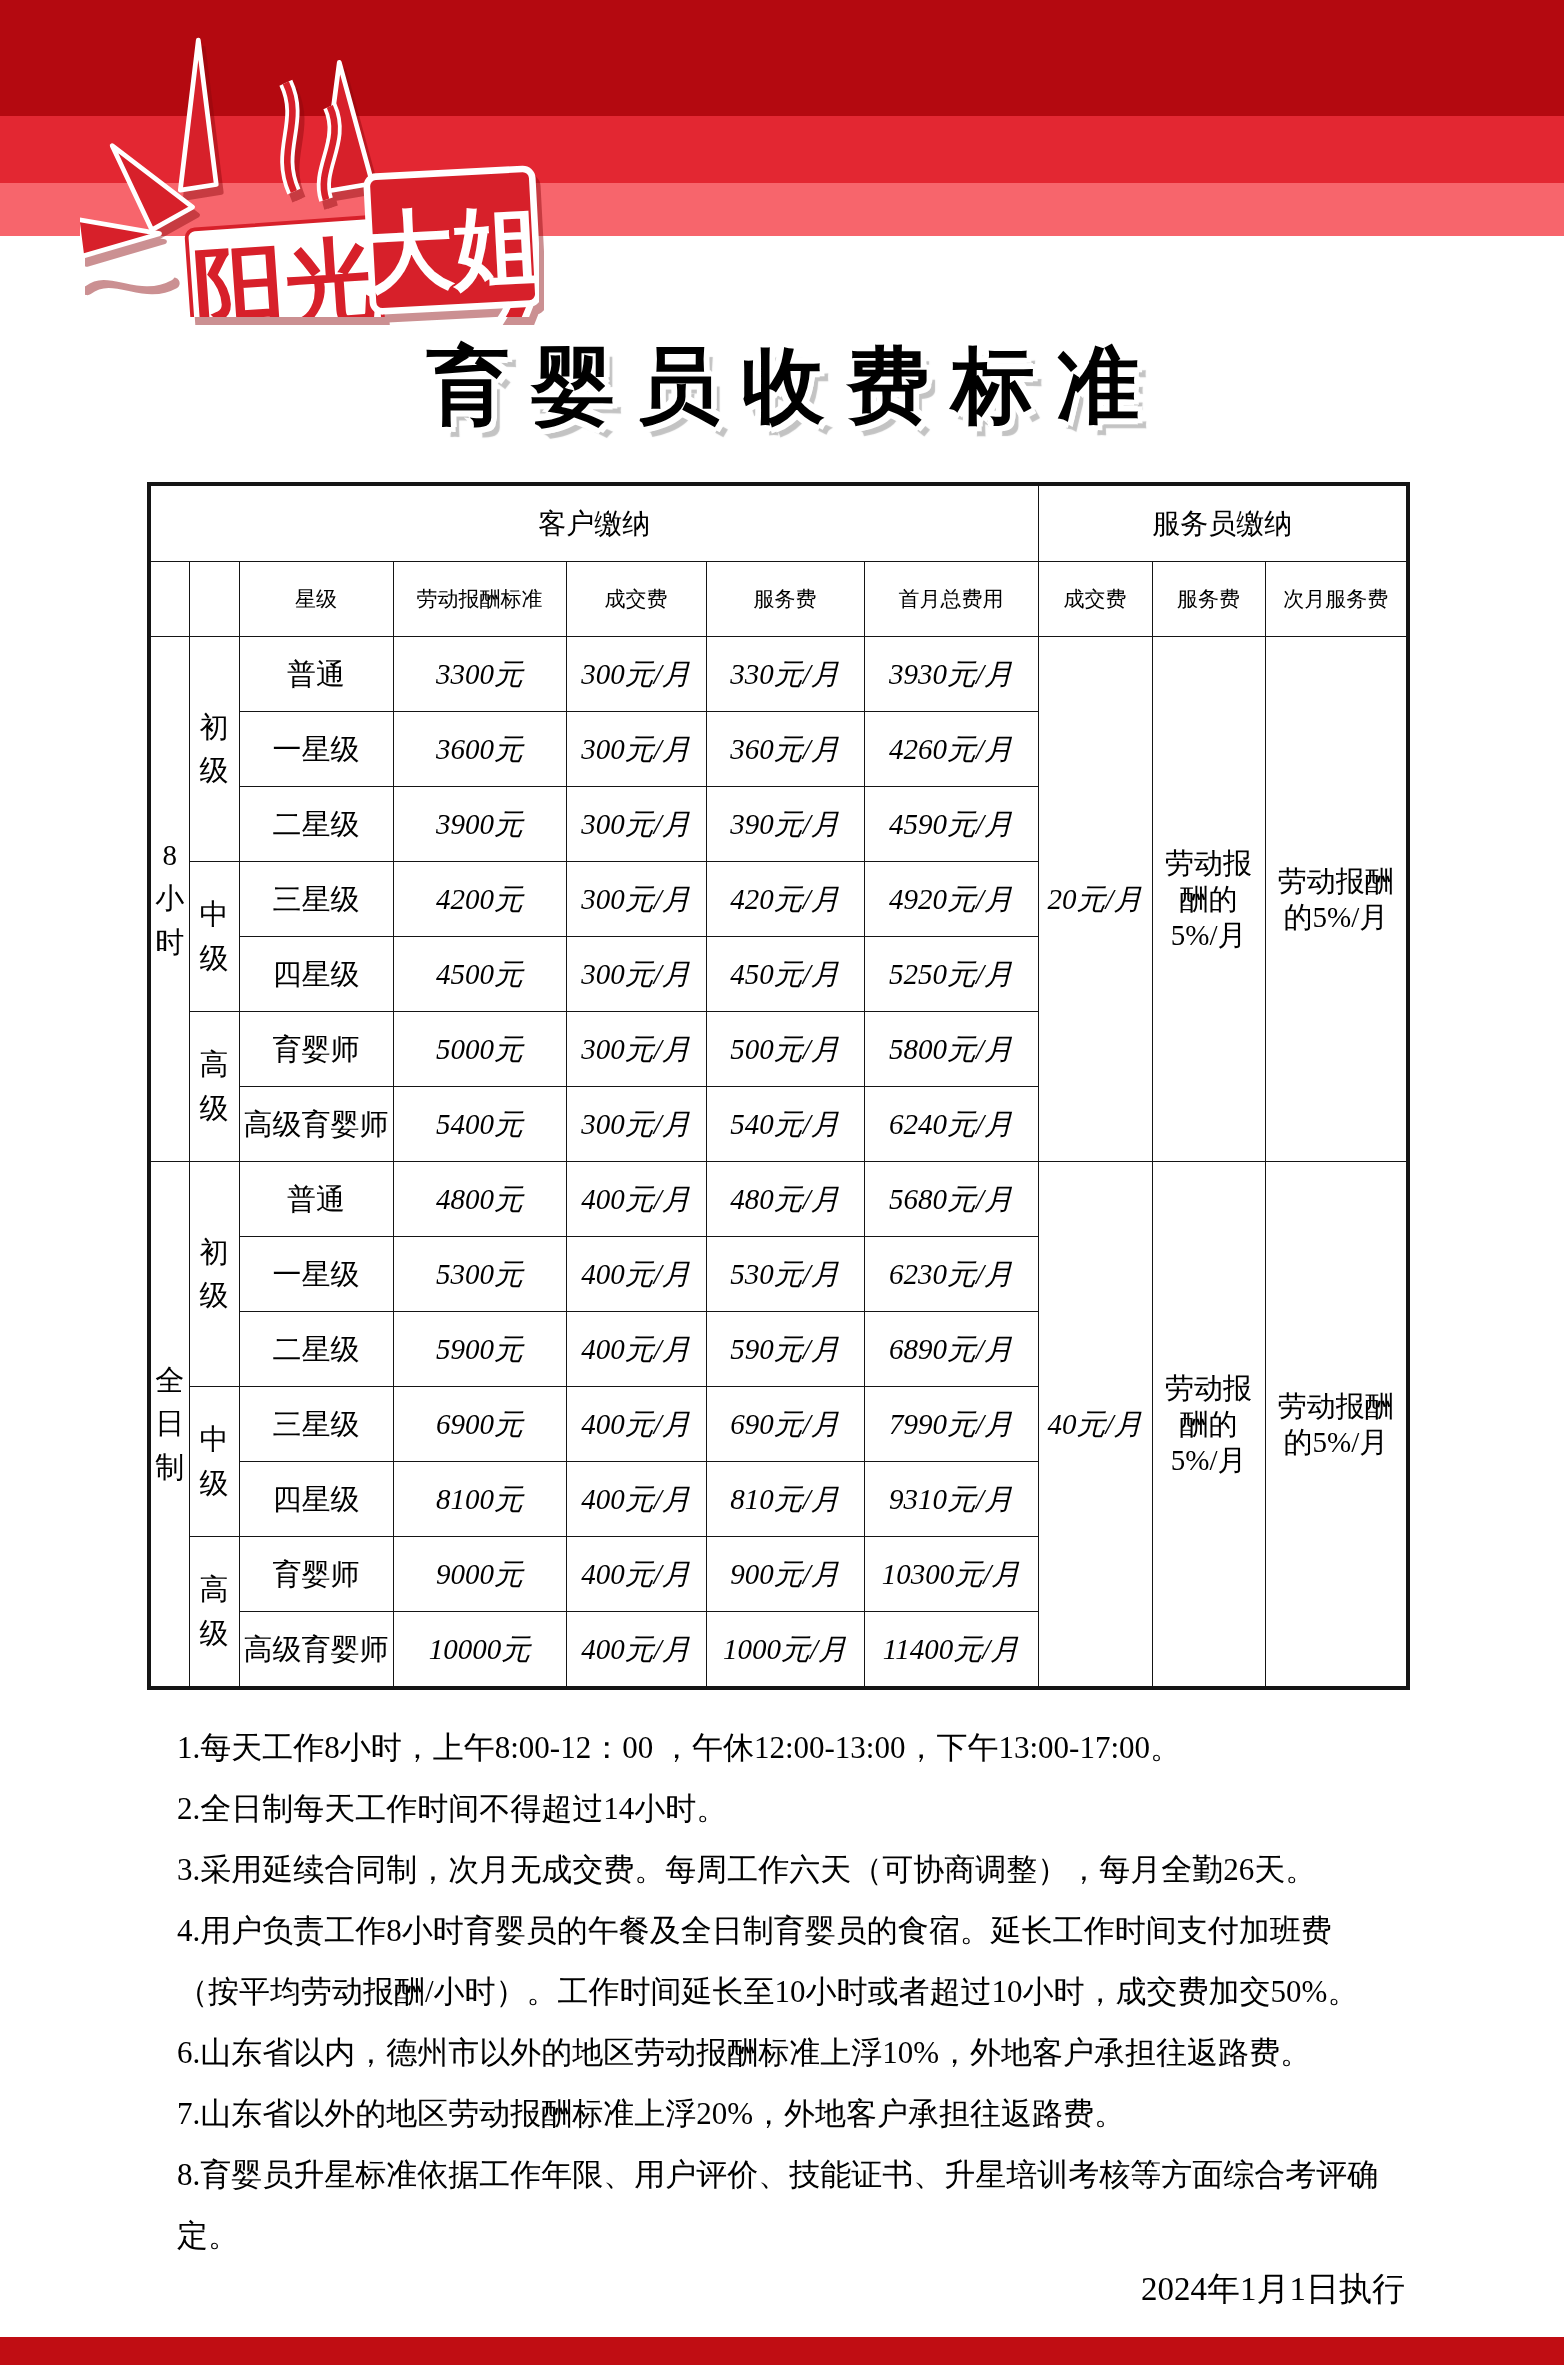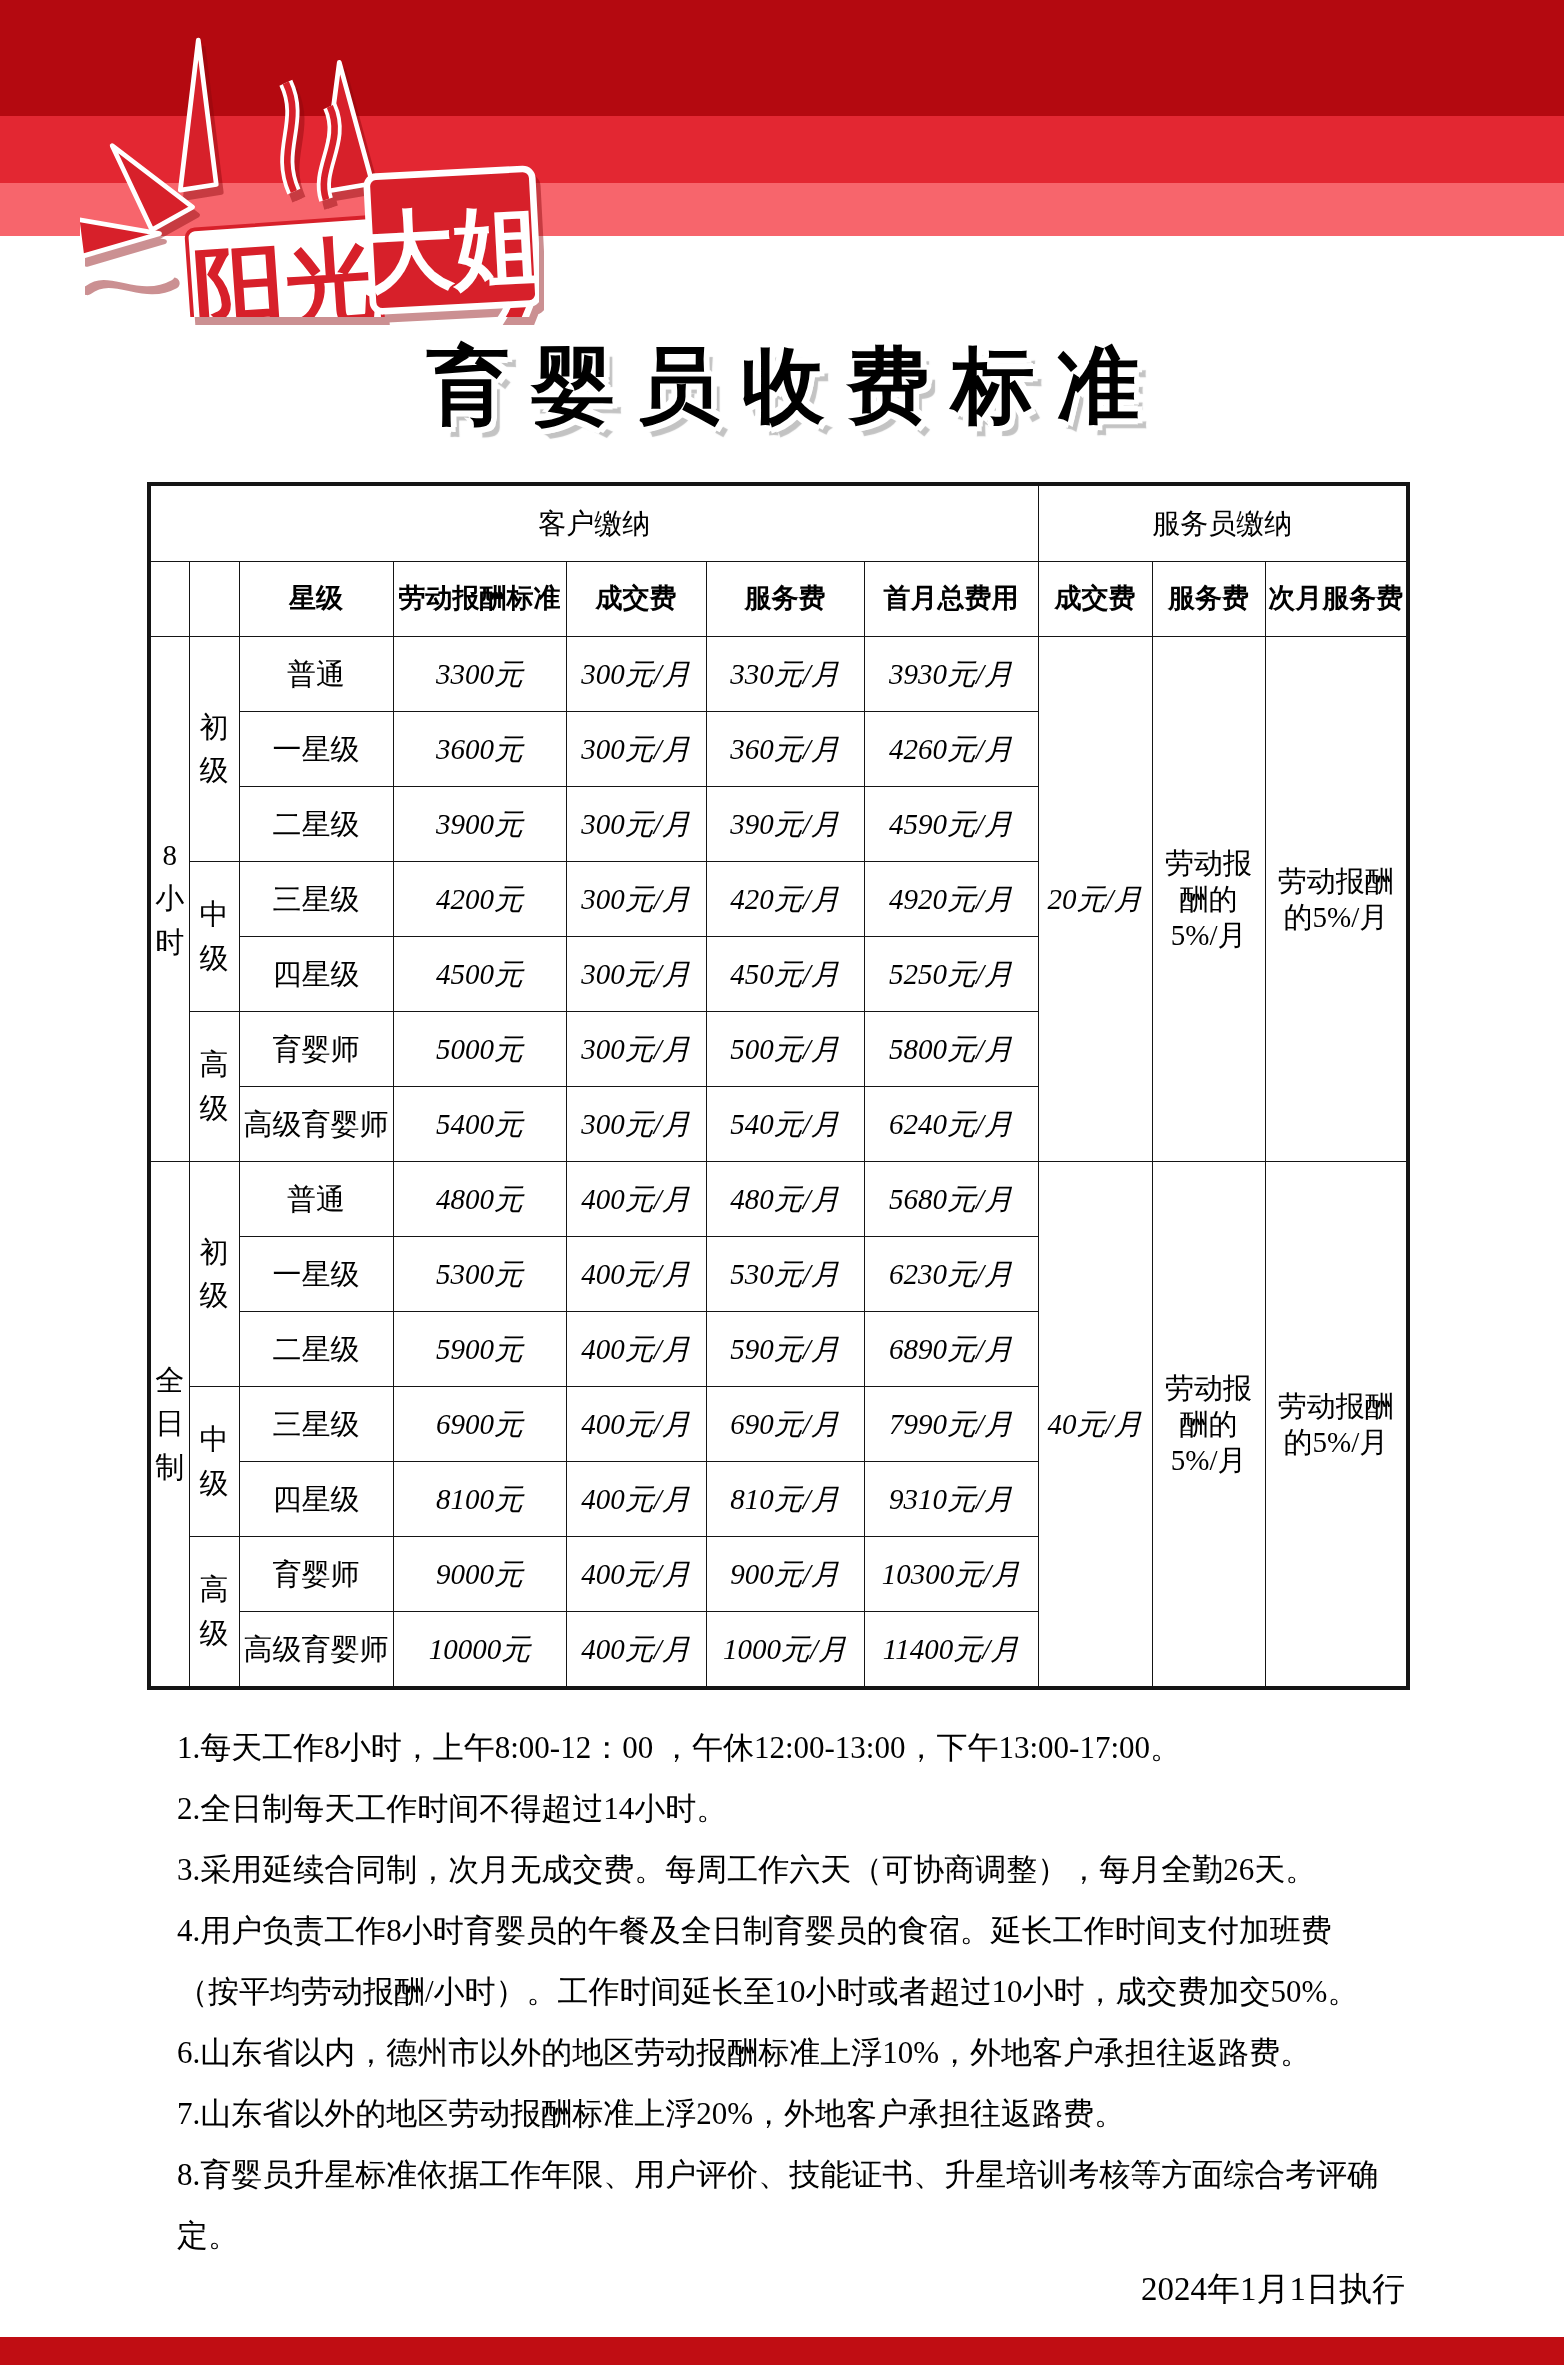--- a/index.html
+++ b/index.html
@@ -25,21 +25,21 @@
       -5.7px 0 0 #fff,5.7px 0 0 #fff,0 -5.7px 0 #fff,0 5.7px 0 #fff,
       8.5px 9.5px 0.9px rgba(145,145,145,.55);}
 
   
   table.price-table{position:absolute;left:147px;top:482px;width:1088px;
     border-collapse:collapse;table-layout:fixed;background:#fff;
     border:4.7px solid #151515;}
   .price-table td{border:1.9px solid #151515;text-align:center;vertical-align:middle;
     padding:0;font-size:29px;line-height:1.25;overflow:hidden;}
   tr.gh td{height:75px;font-size:28px;}
-  tr.ch td{height:74px;font-size:27px;white-space:nowrap;font-weight:bold;}
+  tr.ch td{height:74px;font-size:21px;white-space:nowrap;}
   tr.dr td{height:74px;}
   td.num{white-space:nowrap;font-style:italic;}
   td.star{white-space:nowrap;}
   td.vert{line-height:1.5;padding:0 2.8px;word-break:break-all;}
   td.fee{word-break:break-all;padding:0 3.8px;}
 
   
   .notes{position:absolute;left:177px;top:1717px;width:1216px;}
   .note-line{font-size:31px;line-height:61px;white-space:normal;}
   .date{position:absolute;right:159px;top:2266px;font-size:33px;line-height:47px;}

